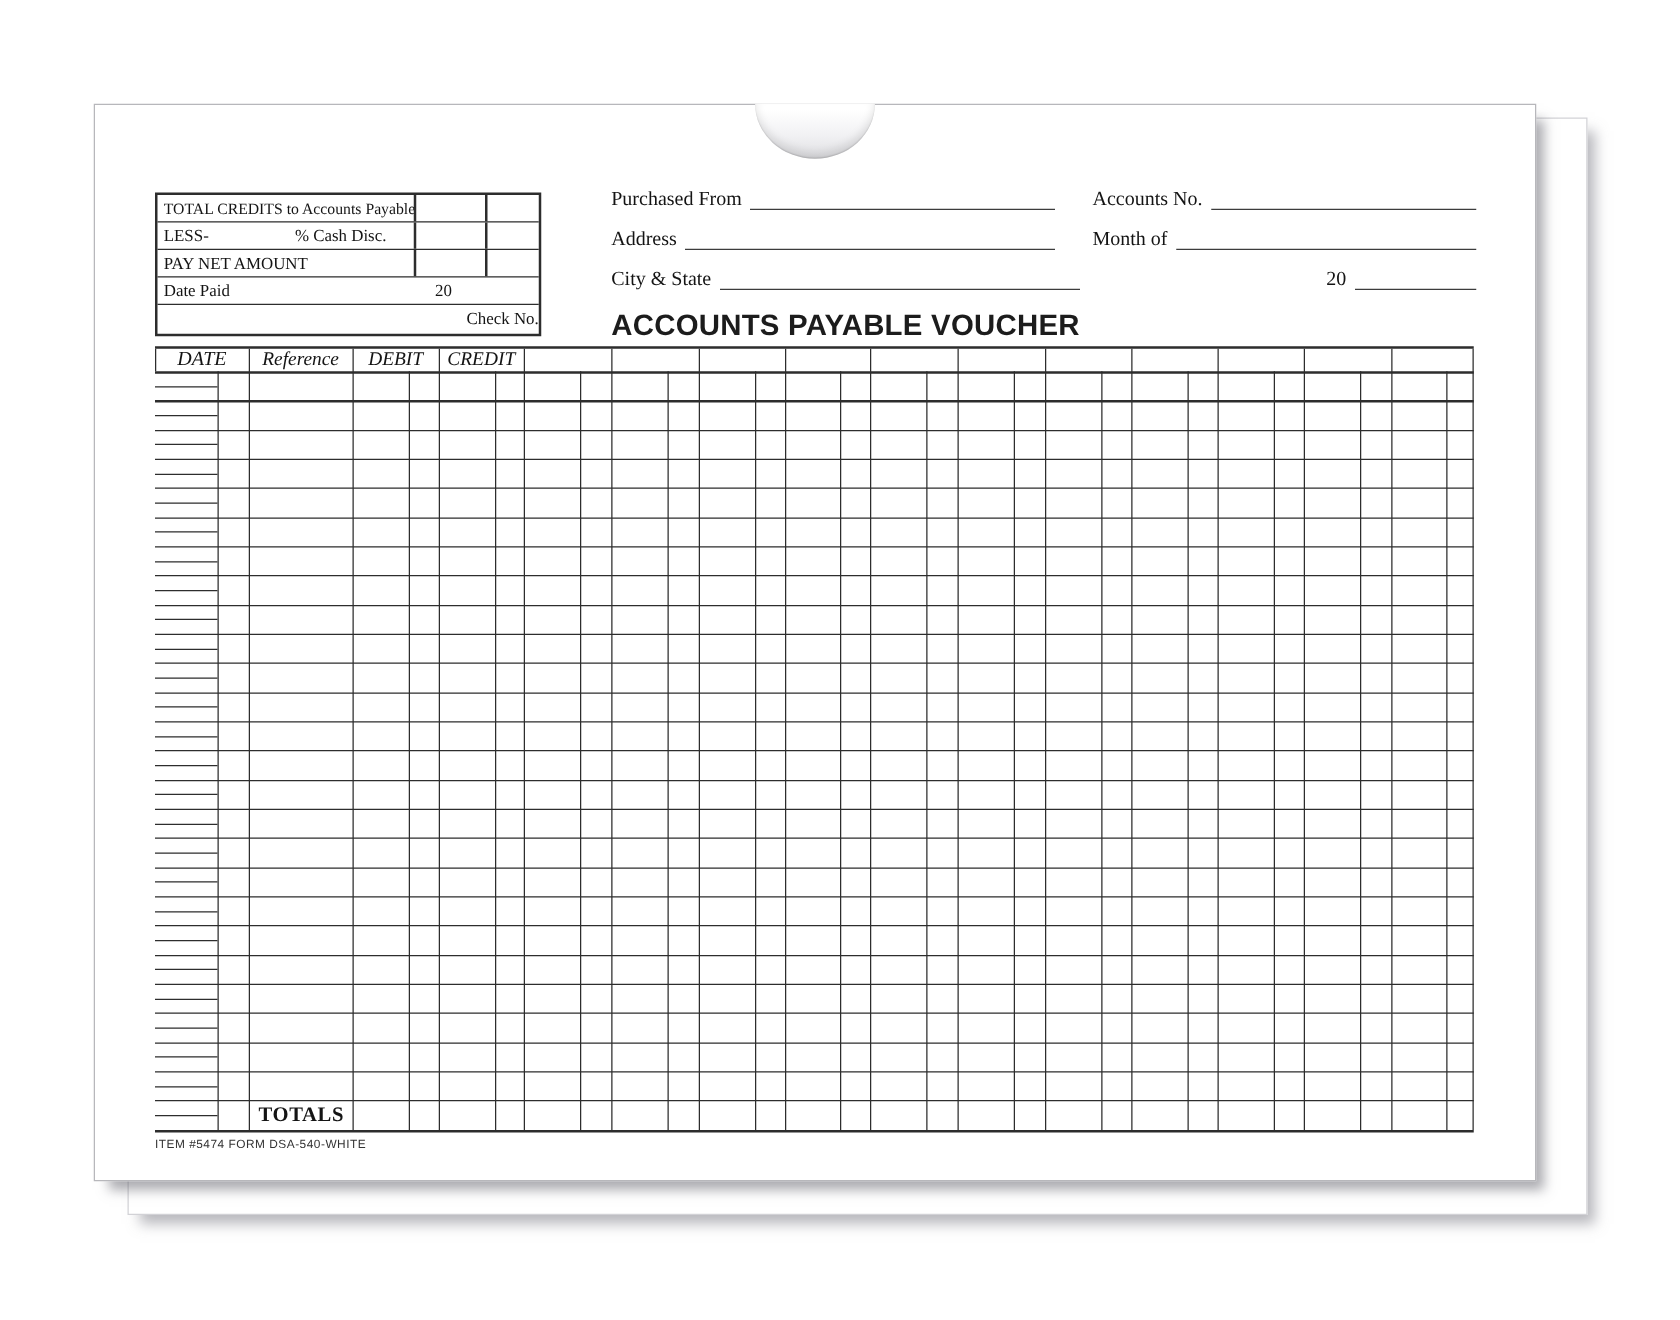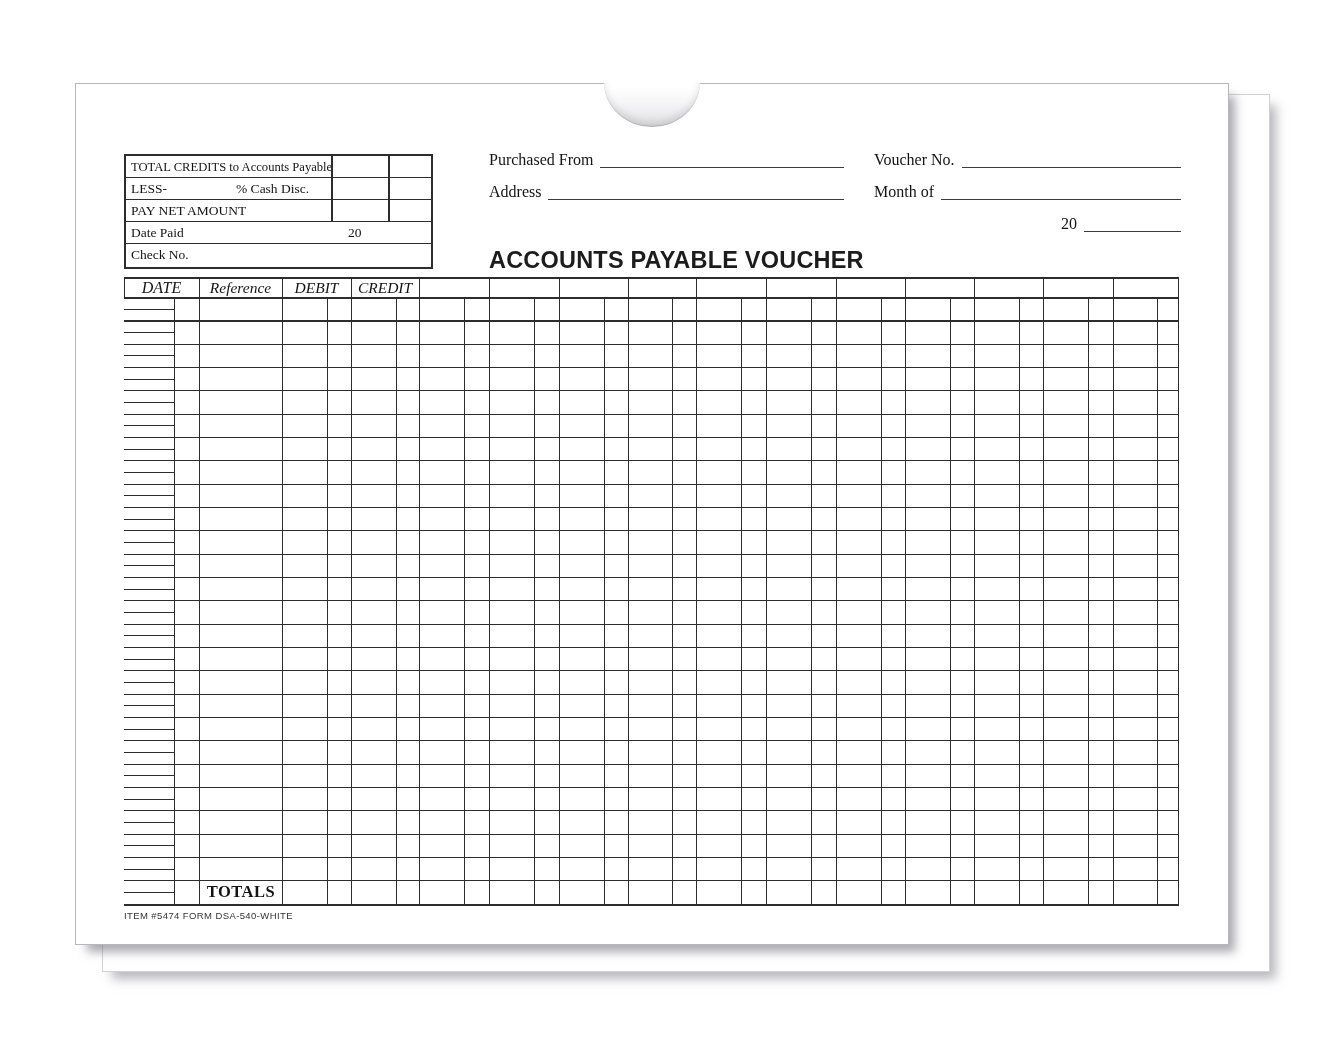--- a/index.html
+++ b/index.html
@@ -22,21 +22,21 @@
   .notch{position:absolute;left:528px;top:-1px;width:96px;height:44px;
     background:linear-gradient(to bottom,#ffffff 10%,#f2f2f4 55%,#e3e3e6 92%,#dcdcdf 100%);
     border-bottom-left-radius:48px 44px;border-bottom-right-radius:48px 44px;
     box-shadow:inset 0 -5px 7px rgba(0,0,0,.10), inset 0 -1px 1px rgba(0,0,0,.12);}
 
   
   .summary{position:absolute;left:48px;top:70px;width:309px;height:115px;
     border:2px solid var(--line);box-sizing:border-box;}
   .summary .srow{position:relative;height:22px;border-bottom:1.5px solid var(--line);
     box-sizing:border-box;font-size:13.5px;line-height:21px;white-space:nowrap;}
-  .summary .srow:last-child{border-bottom:none;}
+  .summary .srow:last-child{border-bottom:none;text-align:right;}
   .summary .slabel{padding-left:5px;}
   .summary .cell-divs{position:absolute;top:0;bottom:0;left:0;right:0;pointer-events:none;}
   .summary .cd1{position:absolute;left:205px;top:0;bottom:0;width:1.5px;background:var(--line);}
   .summary .cd2{position:absolute;left:262px;top:0;bottom:0;width:1.5px;background:var(--line);}
   .summary .pct{position:absolute;left:110px;}
   .summary .yr{position:absolute;left:222px;}
   .summary .r1{font-size:12.6px;}
 
   
   .fields{position:absolute;left:413px;top:66px;width:694px;}
@@ -110,35 +110,39 @@
       </div>
     </div>
 
     <div class="fields">
       <div class="frow">
         <span class="fgroup-l">
           <span>Purchased From</span>
           <span class="blank"></span>
         </span>
         <span class="fgroup-r">
-          <span>Voucher No.</span>
+          <span>Accounts No.</span>
           <span class="blank"></span>
         </span>
       </div>
       <div class="frow">
         <span class="fgroup-l">
           <span>Address</span>
           <span class="blank"></span>
         </span>
         <span class="fgroup-r">
           <span>Month of</span>
           <span class="blank"></span>
         </span>
       </div>
       <div class="frow">
+        <span class="fgroup-l wide">
+          <span>City &amp; State</span>
+          <span class="blank"></span>
+        </span>
         <span class="fgroup-r year-only">
           <span>20</span>
           <span class="blank short"></span>
         </span>
       </div>
     </div>
 
     <div class="form-title">ACCOUNTS PAYABLE VOUCHER</div>
 
     <div class="ledger">

